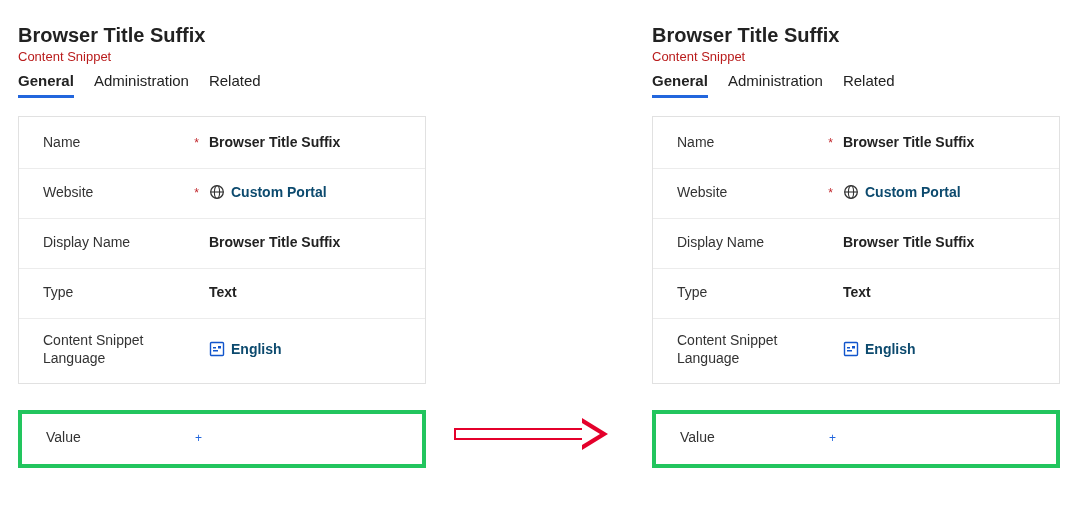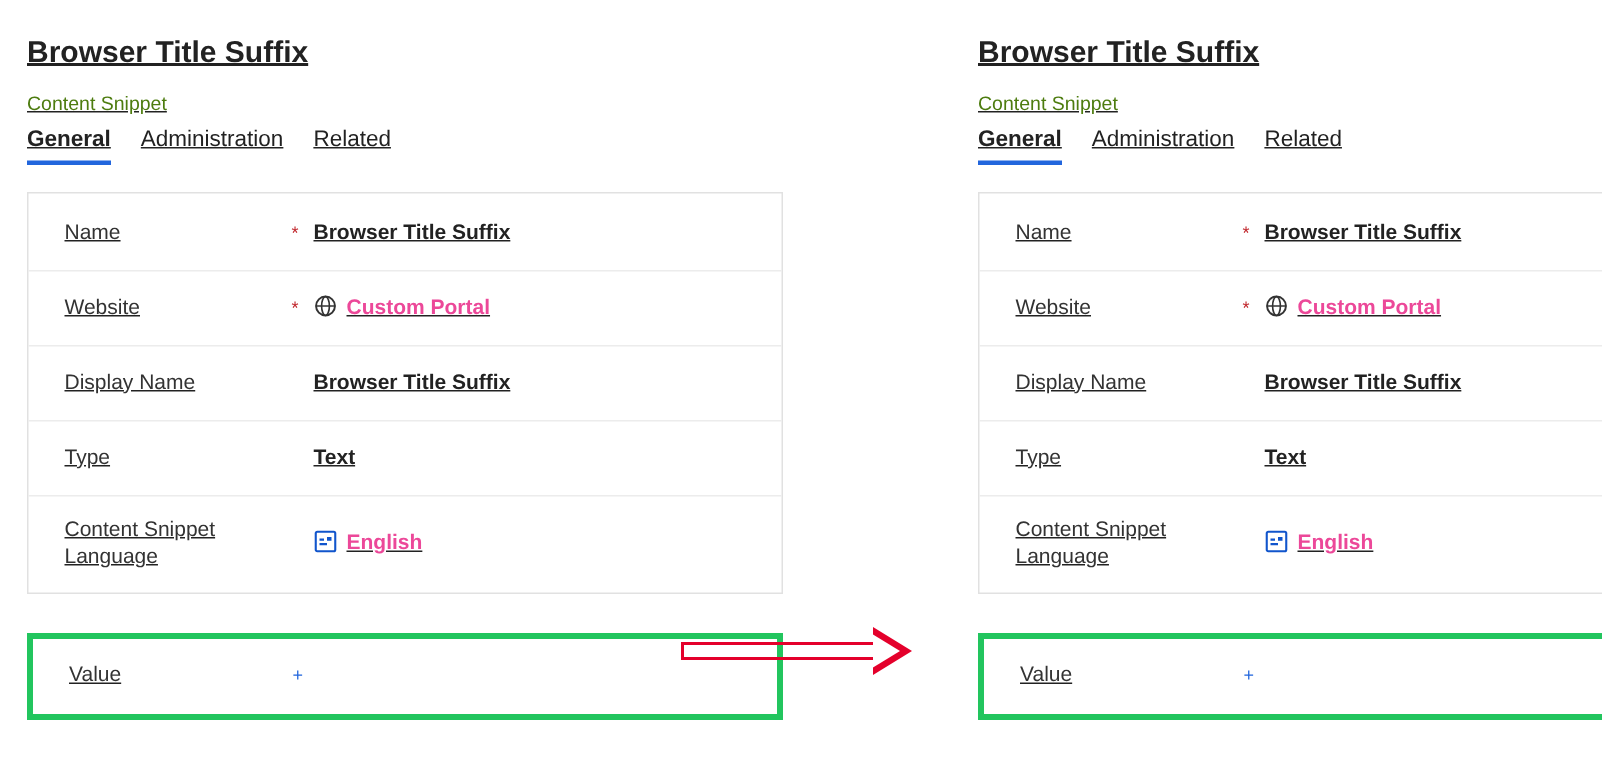--- a/index.html
+++ b/index.html
@@ -8,35 +8,34 @@
     padding: 0;
     font-family: "Segoe UI", Arial, sans-serif;
     background: #fff;
     color: #222;
     width: 1068px;
     height: 509px;
     position: relative;
   }
   .panel {
     position: absolute;
-    width: 504px;
-    text-decoration: underline;
+    width: 408px;
   }
   .panel.left { left: 18px; top: 24px; }
   .panel.right { left: 652px; top: 24px; }
 
   .title {
     font-size: 20px;
     font-weight: 600;
     margin: 0;
   }
   .subtitle {
     font-size: 13px;
-    color: #4d7c0f;
-    margin-top: 14px;
+    color: #b91c1c;
+    margin-top: 2px;
   }
   .tabs {
     margin-top: 8px;
     display: flex;
     gap: 20px;
     font-size: 15px;
   }
   .tab {
     padding-bottom: 6px;
     cursor: pointer;
@@ -83,21 +82,21 @@
     font-size: 12px;
   }
   .value-col {
     font-size: 14px;
     font-weight: 600;
     display: flex;
     align-items: center;
     gap: 6px;
     padding-left: 10px;
   }
-  .lookup-link { color: #ec4899; font-weight: 700; }
+  .lookup-link { color: #0c4a6e; font-weight: 700; }
 
   .value-section {
     margin-top: 26px;
     border: 4px solid #22c55e;
   }
   .highlight-box {
     border: 2.5px solid #e4002b;
     padding: 3px 6px;
     display: inline-block;
   }

